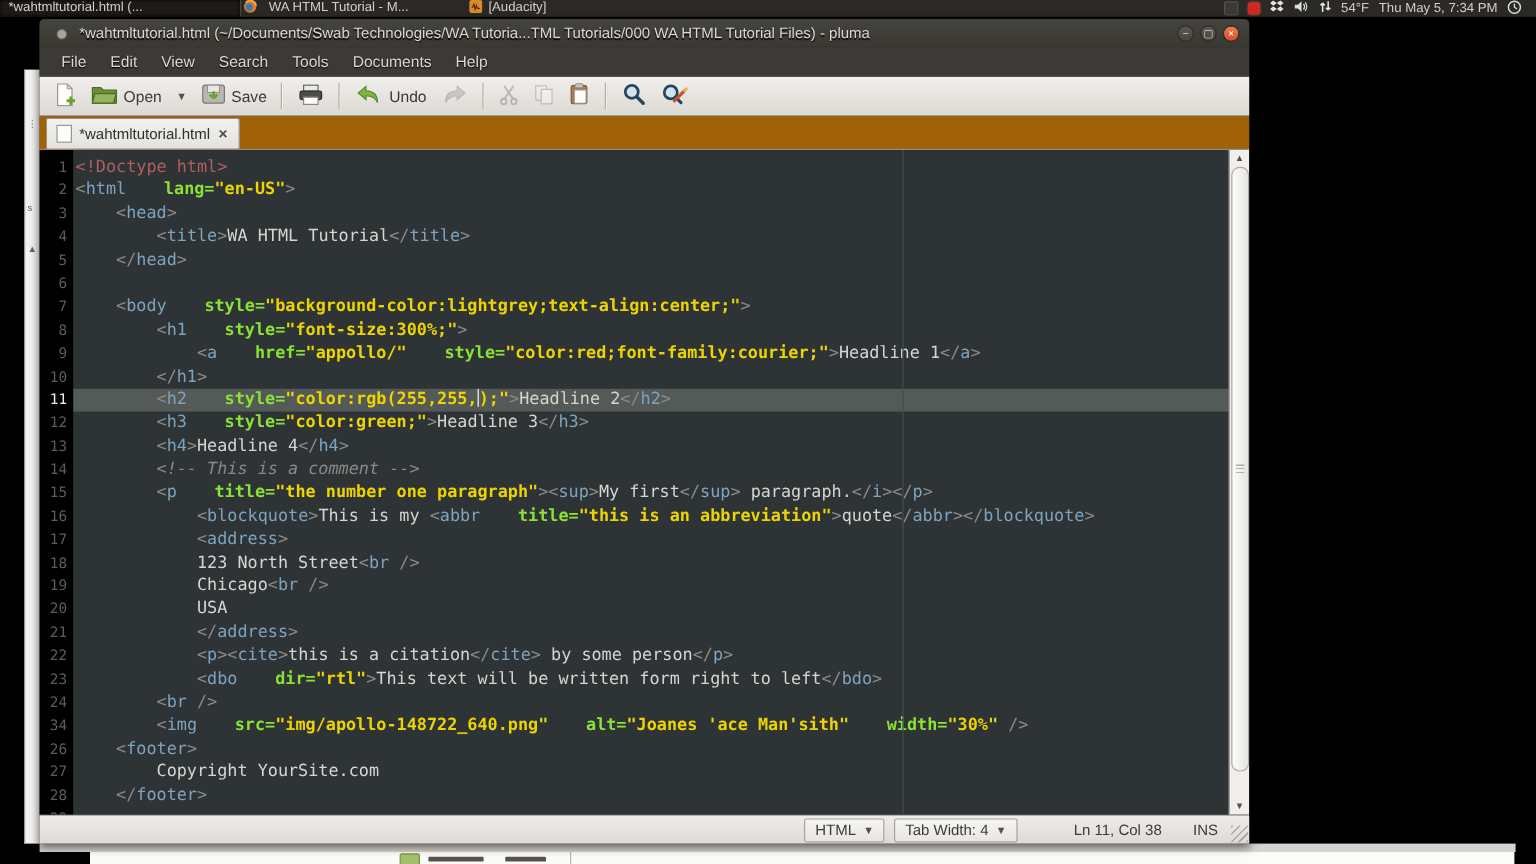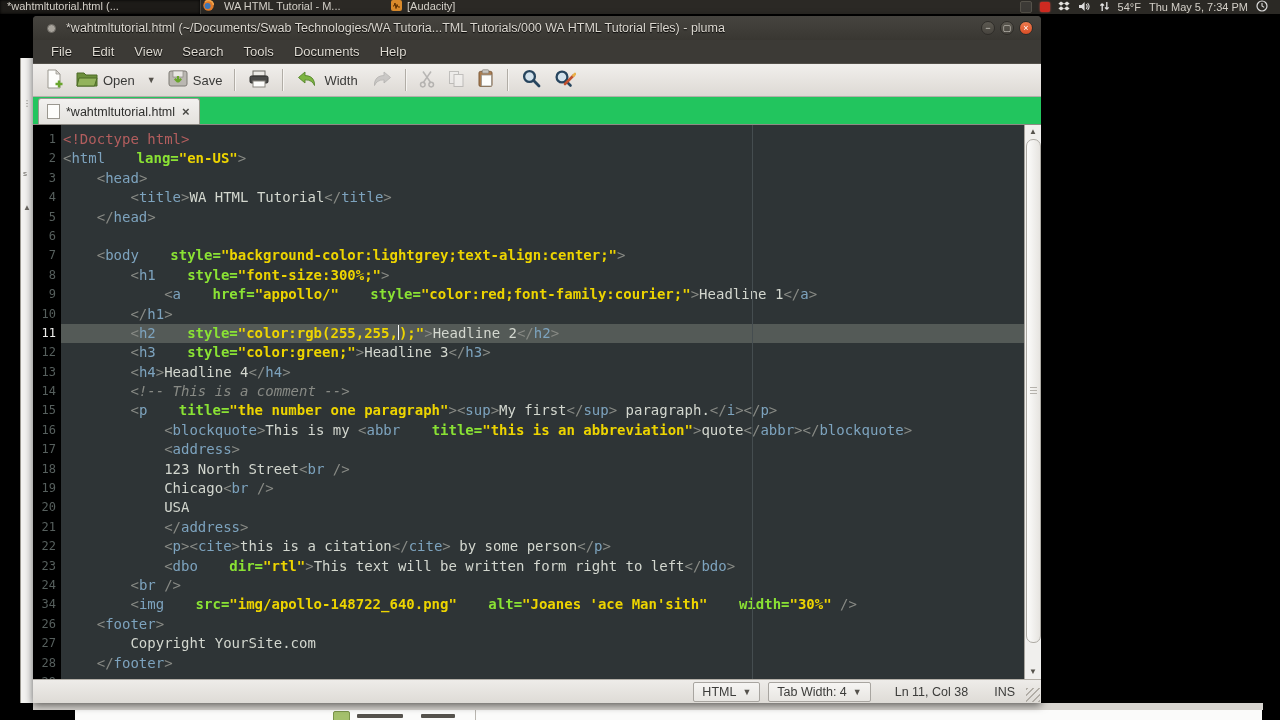--- a/index.html
+++ b/index.html
@@ -50,21 +50,21 @@
 
   .toolbar{position:absolute;left:0;top:47px;width:100%;height:34px;box-sizing:border-box;
            background:linear-gradient(#f1efec,#ddd9d4);border-top:1px solid #53504a;
            border-bottom:1px solid #b3afa8;display:flex;align-items:center;padding-left:8px;gap:2px;}
   .tbtn{height:28px;display:flex;align-items:center;gap:5px;padding:0 5px;border-radius:3px;
         font-size:13px;color:#3a3a38;}
   .tbtn.disabled{opacity:.42;filter:grayscale(1);}
   .tsep{width:1px;height:22px;background:#b1ada6;border-right:1px solid #f6f4f1;margin:0 5px;}
   .dd-arrow{font-size:9px;color:#55524c;}
 
-  .tabbar{position:absolute;left:0;top:81px;width:100%;height:28px;background:#22c55e;
+  .tabbar{position:absolute;left:0;top:81px;width:100%;height:28px;background:#a16207;
           border-bottom:1px solid #8e8b85;box-sizing:border-box;}
   .tab{position:absolute;left:5px;bottom:0;height:25px;display:flex;align-items:center;gap:6px;
        padding:0 8px;background:linear-gradient(#f2f1ef,#e4e2de);border:1px solid #9a978f;
        border-bottom:none;border-radius:3px 3px 0 0;font-size:12.5px;color:#2e2e2c;}
   .tab-doc{width:11px;height:13px;background:#fdfdfb;border:1px solid #9a978f;position:relative;}
   .tclose{font-weight:bold;color:#4a4a46;font-size:13px;line-height:13px;padding:0 1px;}
 
   
   .editor{position:absolute;left:0;top:109px;width:100%;height:554px;background:var(--editor_bg);overflow:hidden;}
   .gutter{position:absolute;left:0;top:0;bottom:0;width:28px;background:#000;padding-top:5px;box-sizing:border-box;}
@@ -93,21 +93,21 @@
           border-radius:7px;background:linear-gradient(90deg,#fcfcfb,#e6e4e0);}
   .sthumb::after{content:"";position:absolute;left:3px;top:247px;width:7px;height:8px;
           background:repeating-linear-gradient(#b5b2ac 0 1px,transparent 1px 3px);}
 
   
   .statusbar{position:absolute;left:0;top:663px;width:100%;height:24px;box-sizing:border-box;
              background:linear-gradient(#eeece9,#dedbd6);border-top:1px solid #b3afa8;
              display:flex;align-items:center;justify-content:flex-end;font-size:12.5px;color:#3c3c3a;}
   .combo{display:flex;align-items:center;gap:6px;border:1px solid #a8a5a0;border-radius:2px;
          background:linear-gradient(#f6f5f3,#e8e6e2);padding:2px 8px;margin-right:8px;}
-  .pos{margin:0 26px 0 16px;}
+  .pos{margin:0 26px 0 39px;}
   .mode{margin-right:26px;}
   .grip{position:absolute;right:1px;bottom:1px;width:14px;height:14px;
         background:repeating-linear-gradient(135deg,#b1ada6 0 1.5px,transparent 1.5px 4.5px);}
 </style>
 </head>
 <body>
 
 <div class="taskbar">
   <div class="task-item active" style="left:0;width:186px;">
     <span>*wahtmltutorial.html (...</span>
@@ -239,21 +239,21 @@
           </svg>
       </span>
     </span>
     <span class="tsep"></span>
     <span class="tbtn">
       <span>
         <svg width="23" height="17">
             <path d="M9 2 L2.5 7.5 L9 13 V9.8 C14 9.8 17 11.8 18.5 15.5 C18.8 8.5 14.5 5.6 9 5.6 Z" fill="#7cb440" stroke="#55852a" stroke-width=".9"></path>
           </svg>
       </span>
-      <span>Width</span>
+      <span>Undo</span>
     </span>
     <span class="tbtn disabled">
       <span style="display:inline-block;transform:scaleX(-1);">
         <svg width="23" height="17">
             <path d="M9 2 L2.5 7.5 L9 13 V9.8 C14 9.8 17 11.8 18.5 15.5 C18.8 8.5 14.5 5.6 9 5.6 Z" fill="#7cb440" stroke="#55852a" stroke-width=".9"></path>
           </svg>
       </span>
     </span>
     <span class="tsep"></span>
     <span class="tbtn disabled">

